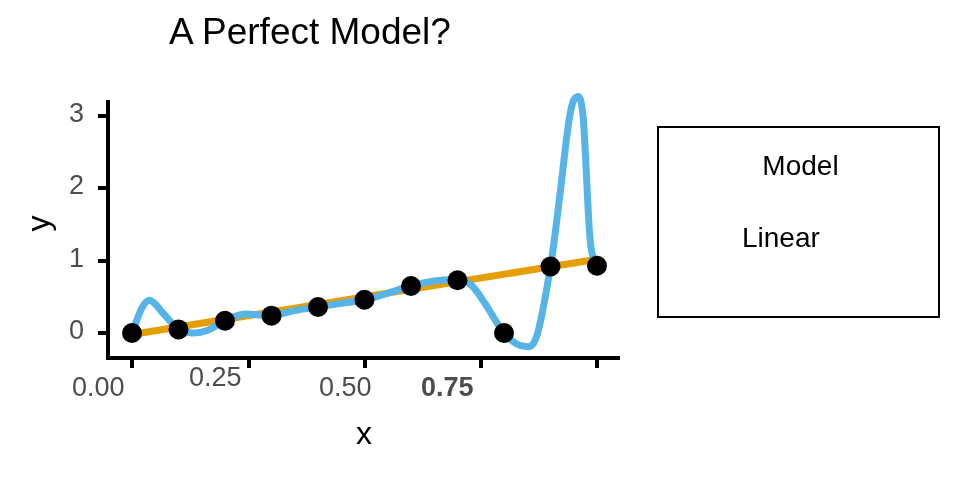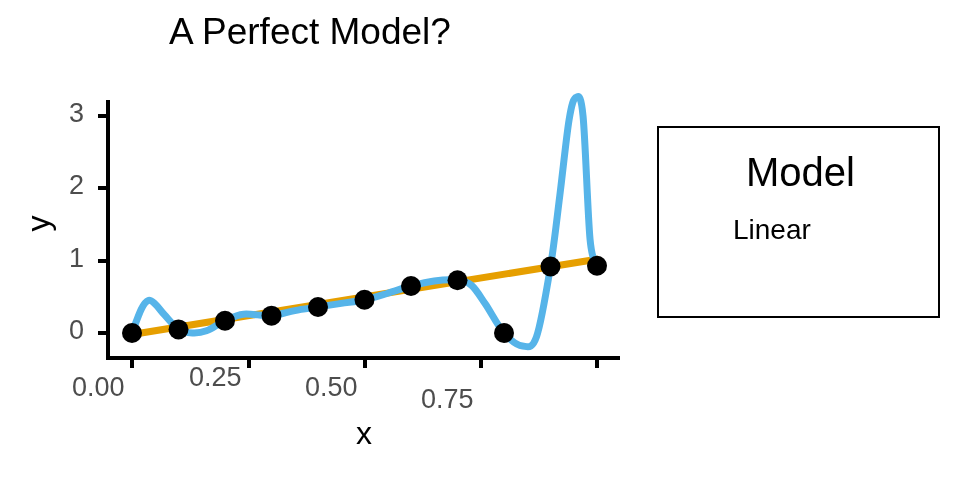--- a/index.html
+++ b/index.html
@@ -87,33 +87,33 @@
     border: 2px solid #000000;
     background: #ffffff;
     box-sizing: border-box;
   }
   #legend-title {
     position: absolute;
     left: 0;
     top: 22px;
     width: 283px;
     text-align: center;
-    font-size: 40px;
+    font-size: 28px;
     color: #000000;
     font-family: "Liberation Sans", sans-serif;
   }
   .legend-row {
     position: absolute;
     left: 22px;
     width: 250px;
     height: 40px;
     display: flex;
     align-items: center;
   }
-  #legend-row-linear { top: 82px; }
+  #legend-row-linear { top: 90px; gap: 9px; }
   #legend-row-polynomial { top: 130px; }
   .legend-key {
     width: 42px;
     height: 40px;
     display: flex;
     align-items: center;
     justify-content: center;
     flex: 0 0 42px;
   }
   .legend-key-line {
@@ -177,22 +177,22 @@
         </g>
     </svg>
 
     <div class="tick-label ytick-label" style="left:44px; top:98px;">3</div>
     <div class="tick-label ytick-label" style="left:44px; top:170px;">2</div>
     <div class="tick-label ytick-label" style="left:44px; top:243px;">1</div>
     <div class="tick-label ytick-label" style="left:44px; top:315px;">0</div>
 
     <div class="tick-label xtick-label" style="left:72px; top:372px;">0.00</div>
     <div class="tick-label xtick-label" style="left:189px; top:362px;">0.25</div>
-    <div class="tick-label xtick-label" style="left:305px; top:372px;">0.50</div>
-    <div class="tick-label xtick-label" style="left:421px; top:384px;">0.75</div>
+    <div class="tick-label xtick-label" style="left:319px; top:372px;">0.50</div>
+    <div class="tick-label xtick-label" style="left:421px; top:372px;font-weight:bold;">0.75</div>
 
     <div class="axis-title" id="x-axis-title">x</div>
     <div class="axis-title" id="y-axis-title">y</div>
   </div>
 
   <div id="legend-box">
     <div id="legend-title">Model</div>
 
     <div class="legend-row legend-key-hidden" id="legend-row-linear">
       <span class="legend-key">

